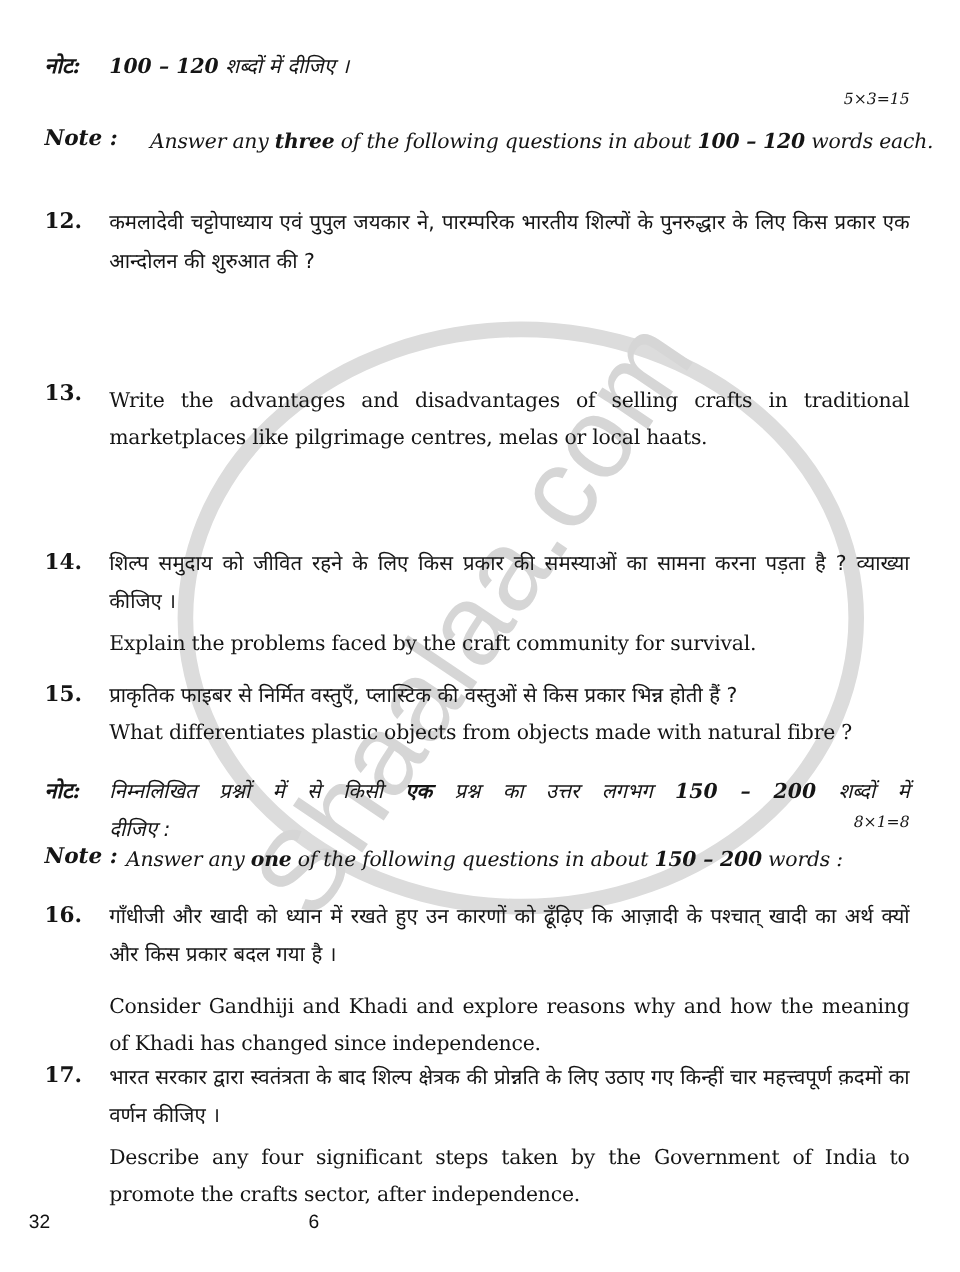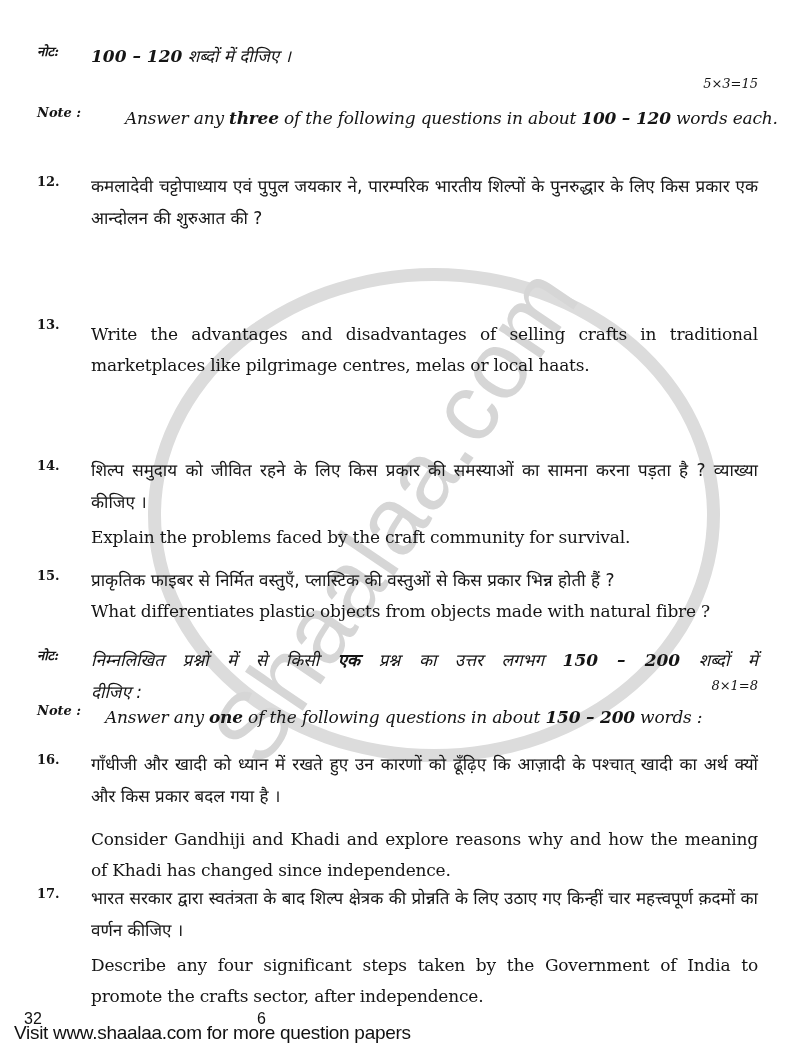--- a/index.html
+++ b/index.html
@@ -19,21 +19,21 @@
     .wm-text {
       position: absolute; left: 395px; top: 515px;
       transform: translate(-50%, -50%) rotate(-56deg);
       font-family: "Liberation Sans", "DejaVu Sans", sans-serif;
       font-size: 96px; color: #d6d6d6; letter-spacing: 1px; white-space: nowrap;
       z-index: 0;
     }
 
     .block { position: absolute; left: 0; width: 800px; z-index: 1; }
     .label {
-      position: absolute; left: 37px; font-weight: bold; font-size: 13px;
+      position: absolute; left: 37px; font-weight: bold; font-size: 18px;
       font-family: "DejaVu Serif", serif;
     }
     .note-label { font-style: italic; }
     .body { position: absolute; left: 91px; width: 667px; }
     .hi {
       font-family: "DejaVu Sans", "Liberation Sans", sans-serif;
       font-size: 17px; line-height: 32px; text-align: justify; text-align-last: left;
     }
     .hi.it { font-style: italic; }
     .en {
@@ -127,14 +127,13 @@
   <div class="block" style="top:882px;">
     <span class="label" style="top:4px;">17.</span>
     <div class="body">
       <div class="hi">भारत सरकार द्वारा स्वतंत्रता के बाद शिल्प क्षेत्रक की प्रोन्नति के लिए उठाए गए किन्हीं चार महत्त्वपूर्ण क़दमों का वर्णन कीजिए ।</div>
       <div class="en" style="margin-top:4px;">Describe any four significant steps taken by the Government of India to promote the crafts sector, after independence.</div>
     </div>
   </div>
 
   <span class="footer-num" style="left:24px; top:1010px;">32</span>
   <span class="footer-num" style="left:257px; top:1010px;">6</span>
-  <span class="footer-link">Visit www.shaalaa.com for more question papers</span>
 </div>
 
 </body></html>

